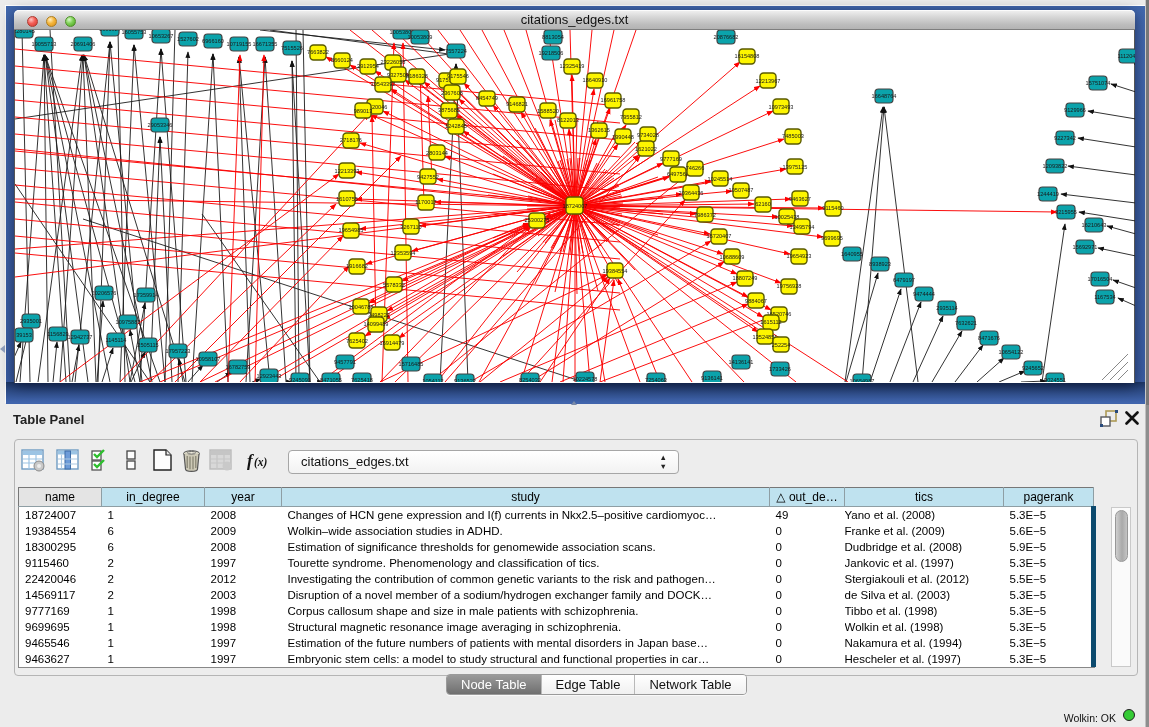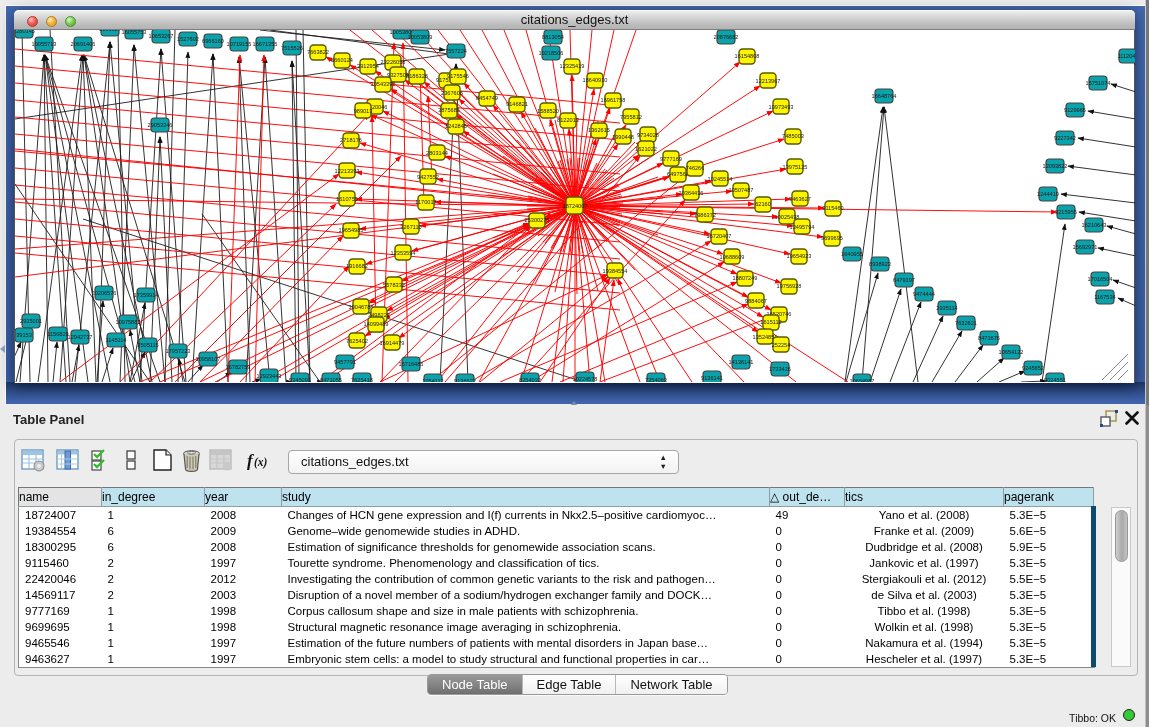--- a/index.html
+++ b/index.html
@@ -11,33 +11,33 @@
 #titlebar span{display:block;text-align:center;font-size:13px;color:#111;line-height:20px}
 .tl{position:absolute;top:6px;width:11px;height:11px;border-radius:50%;z-index:3}
 #canvas{position:absolute;left:0;top:20px;width:1121px;height:353px;background:#fff;border-left:1px solid #555;border-right:1px solid #555}
 #tpanel{position:absolute;left:0;top:405px;width:1149px;height:322px;background:#ececec}
 #tpbar{position:absolute;left:0;top:0;width:100%;height:28px}
 #tpbar b{position:absolute;left:13px;top:7px;font-size:13px;font-weight:bold;color:#222}
 #inset{position:absolute;left:14px;top:34px;width:1124px;height:237px;background:#ededed;border:1px solid #b5b5b5;border-radius:4px}
 #combo{position:absolute;left:273px;top:10px;width:391px;height:24px;background:linear-gradient(180deg,#fff,#f2f2f2);border:1px solid #a6a6a6;border-radius:4px;font-size:13px;color:#111;line-height:22px;padding-left:12px}
 #combo i{position:absolute;right:11px;top:2px;font-style:normal;font-size:7.5px;color:#222;line-height:9px}
 table{position:absolute;left:3px;top:47px;border-collapse:collapse;table-layout:fixed;width:1075px;font-size:11.5px;color:#000}
-th{height:19px;background:#bfe2ef;font-weight:normal;font-size:12px;border:1px solid #8e9ea4;border-top:1px solid #777;text-align:left;overflow:hidden;white-space:nowrap}
+th{height:19px;background:#bfe2ef;font-weight:normal;font-size:12px;border:1px solid #8e9ea4;border-top:1px solid #777;text-align:center;overflow:hidden;white-space:nowrap}
 th.c1{background:#e4e4e4;border-left:1px solid #777}
 td{height:16px;padding:0 0 0 6px;overflow:hidden;white-space:nowrap;border:0}
 tbody tr td.c1{border-left:1px solid #888}
 tbody tr td.c7{border-right:5px solid #0c4a6e}
 table tbody{background:#fff}
 .c1{width:83px}.c2{width:103px}.c3{width:77px}.c4{width:488px}.c5{width:75px}.c6{width:159px}.c7{width:90px}
-td.c6{text-align:center;padding:0}
+td.c6{text-align:left;padding:0}
 #tblwrap{position:absolute;left:0;top:0;width:1122px;height:235px}
 #tbot{position:absolute;left:3px;top:227px;width:1077px;border-top:1px solid #888}
 #sbar{position:absolute;left:1096px;top:67px;width:20px;height:160px;background:#fafafa;border:1px solid #c9c9c9}
 #sbar i{position:absolute;left:2.5px;top:2px;width:13px;height:52px;background:linear-gradient(90deg,#cfcfcf,#a9a9a9 55%,#c4c4c4);border-radius:7px;border:1px solid #979797}
-#tabs{position:absolute;left:427px;top:269px;height:21px;display:flex;border:1px solid #9a9a9a;border-radius:4px;overflow:hidden;box-shadow:0 1px 0 rgba(255,255,255,.7)}
+#tabs{position:absolute;left:446px;top:269px;height:21px;display:flex;border:1px solid #9a9a9a;border-radius:4px;overflow:hidden;box-shadow:0 1px 0 rgba(255,255,255,.7)}
 #tabs div{font-size:13px;line-height:20px;padding:0 14px;background:linear-gradient(180deg,#fff,#f0f0f0);color:#111;border-left:1px solid #b9b9b9}
 #tabs div.sel{background:linear-gradient(180deg,#9a9a9a,#6f6f6f);color:#fff;border-left:0}
 #mem{position:absolute;right:33px;top:307px;font-size:10.5px;color:#111}
 #memdot{position:absolute;right:14px;top:304px;width:12px;height:12px;border-radius:50%;background:#35cb35;border:1.5px solid #222}
 #rstrip{position:absolute;right:0;top:0;width:4px;height:322px;background:#8e8e8e;border-left:1px solid #c0c0c0;z-index:5}
 #larrow{position:absolute;left:-4px;top:345px;width:0;height:0;border:4px solid transparent;border-right:5px solid #8d9cb9;z-index:3}
 #divot{position:absolute;left:571px;top:398px;width:0;height:0;border:3px solid transparent;border-bottom:4px solid #7a8aa8;z-index:3}
 </style></head>
 <body>
 <div id="desktop">
@@ -1049,21 +1049,21 @@
               <td class="c3">2008</td>
               <td class="c4">Changes of HCN gene expression and I(f) currents in Nkx2.5–positive cardiomyoc…</td>
               <td class="c5">49</td>
               <td class="c6">Yano et al. (2008)</td>
               <td class="c7">5.3E−5</td>
             </tr>
 <tr>
               <td class="c1">19384554</td>
               <td class="c2">6</td>
               <td class="c3">2009</td>
-              <td class="c4">Genome–wide genomewide studies in ADHD.</td>
+              <td class="c4">Wolkin–wide association studies in ADHD.</td>
               <td class="c5">0</td>
               <td class="c6">Franke et al. (2009)</td>
               <td class="c7">5.6E−5</td>
             </tr>
 <tr>
               <td class="c1">18300295</td>
               <td class="c2">6</td>
               <td class="c3">2008</td>
               <td class="c4">Estimation of significance thresholds for genomewide association scans.</td>
               <td class="c5">0</td>
@@ -1139,15 +1139,15 @@
     <div id="sbar">
           <i></i>
         </div>
     </div>
   </div>
   <div id="tabs">
       <div class="sel">Node Table</div>
       <div>Edge Table</div>
       <div>Network Table</div>
     </div>
-  <div id="mem">Tibbo: OK</div>
+  <div id="mem">Wolkin: OK</div>
     <div id="memdot"></div>
   <div id="rstrip"></div>
 </div>
 </body></html>

